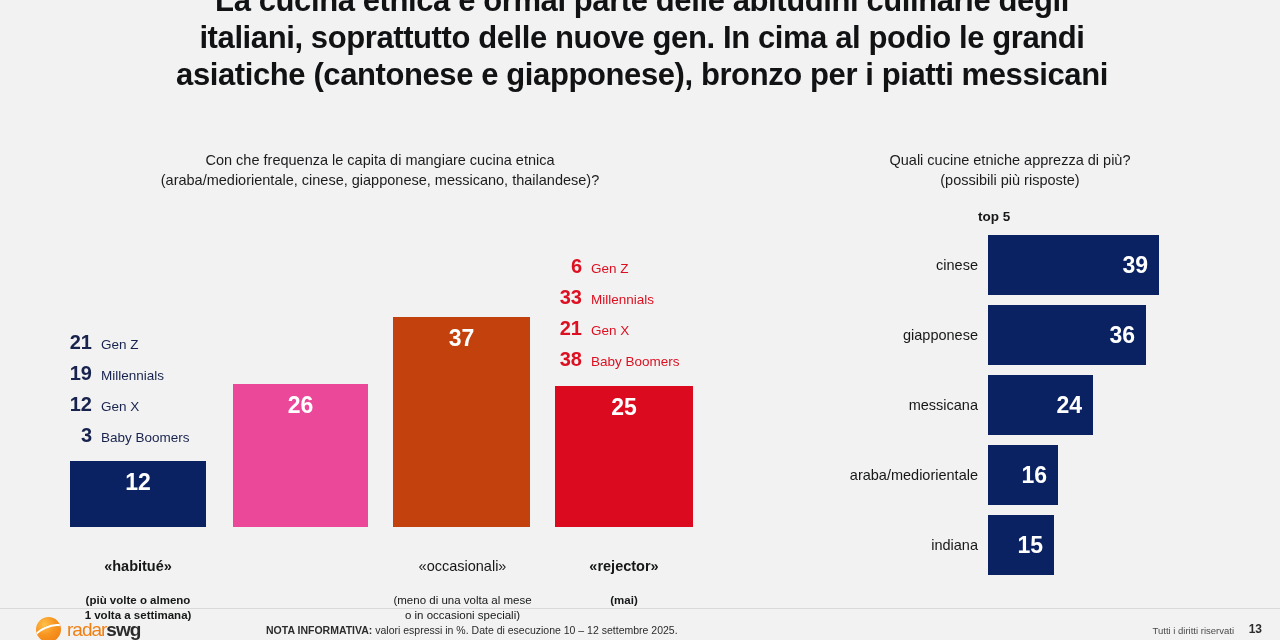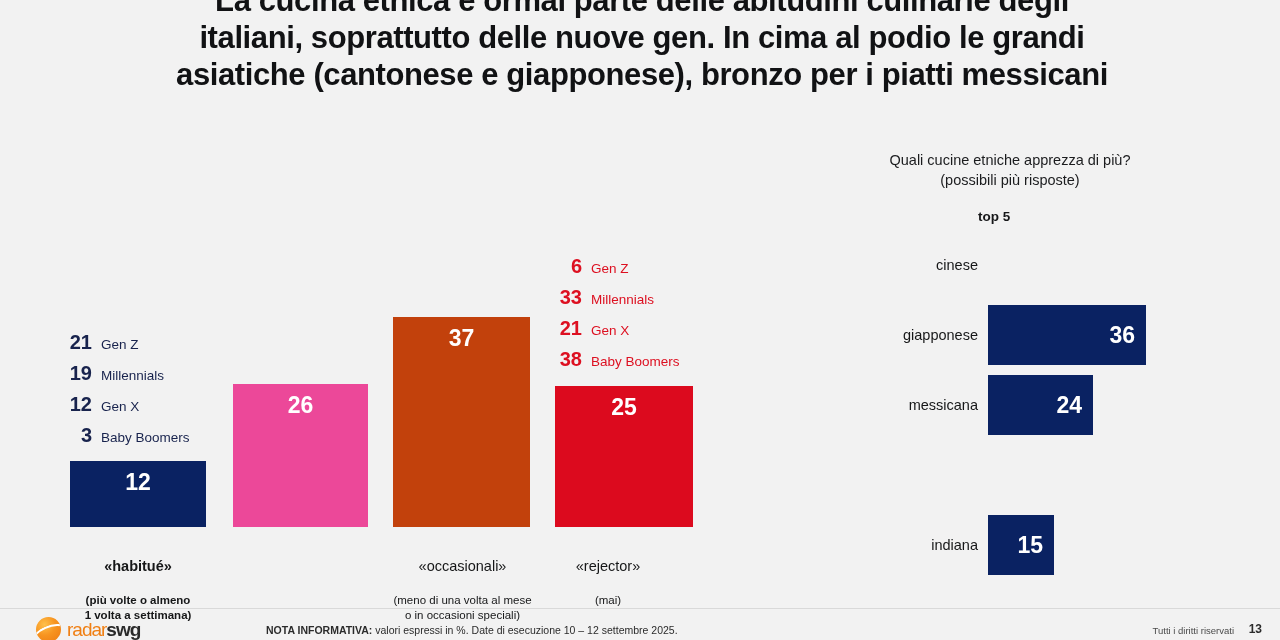--- a/index.html
+++ b/index.html
@@ -114,20 +114,22 @@
 <body>
 
 <div id="slide">
 
   <div id="title">La cucina etnica è ormai parte delle abitudini culinarie degli
 italiani, soprattutto delle nuove gen. In cima al podio le grandi
 asiatiche (cantonese e giapponese), bronzo per i piatti messicani</div>
 
   <div id="chart-left">
 
+    <div id="q-left" class="qtitle">Con che frequenza le capita di mangiare cucina etnica
+(araba/mediorientale, cinese, giapponese, messicano, thailandese)?</div>
 
     <div class="legend" id="legend-navy">
       <div class="lrow">
         <span class="lnum">21</span>
         <span class="llab">Gen Z</span>
       </div>
       <div class="lrow">
         <span class="lnum">19</span>
         <span class="llab">Millennials</span>
       </div>
@@ -176,51 +178,60 @@
     <div class="vcat" style="left:48px; width:180px;font-weight:bold;">
       <span class="cname">«habitué»</span>
       <span class="csub">(più volte o almeno
 1 volta a settimana)</span>
     </div>
     <div class="vcat" style="left:370px; width:185px;">
       <span class="cname">«occasionali»</span>
       <span class="csub">(meno di una volta al mese
 o in occasioni speciali)</span>
     </div>
-    <div class="vcat" style="left:540px; width:136px;">
+    <div class="vcat" style="left:556px; width:136px;font-weight:bold;">
       <span class="cname">«rejector»</span>
       <span class="csub">(mai)</span>
     </div>
   </div>
 
   <div id="chart-right">
 
     <div id="q-right" class="qtitle" style="left:20px; top:150px; width:420px;">Quali cucine etniche apprezza di più?
 (possibili più risposte)</div>
 
     <div id="top5" style="left:198px; top:209px;">top 5</div>
 
     <div class="hrow" style="top:235px; width:420px;">
       <span class="hlabel">cinese</span>
+      <div class="hbar" style="width:171px;">
+        <span class="hval">39</span>
+      </div>
     </div>
 
     <div class="hrow" style="top:305px; width:420px;">
       <span class="hlabel">giapponese</span>
       <div class="hbar" style="width:158px;">
         <span class="hval">36</span>
       </div>
     </div>
 
     <div class="hrow" style="top:375px; width:420px;">
       <span class="hlabel">messicana</span>
       <div class="hbar" style="width:105px;">
         <span class="hval">24</span>
       </div>
     </div>
 
+    <div class="hrow" style="top:445px; width:420px;">
+      <span class="hlabel">araba/mediorientale</span>
+      <div class="hbar" style="width:70px;">
+        <span class="hval">16</span>
+      </div>
+    </div>
 
     <div class="hrow" style="top:515px; width:420px;">
       <span class="hlabel">indiana</span>
       <div class="hbar" style="width:66px;">
         <span class="hval">15</span>
       </div>
     </div>
   </div>
 
   <div id="footer">

